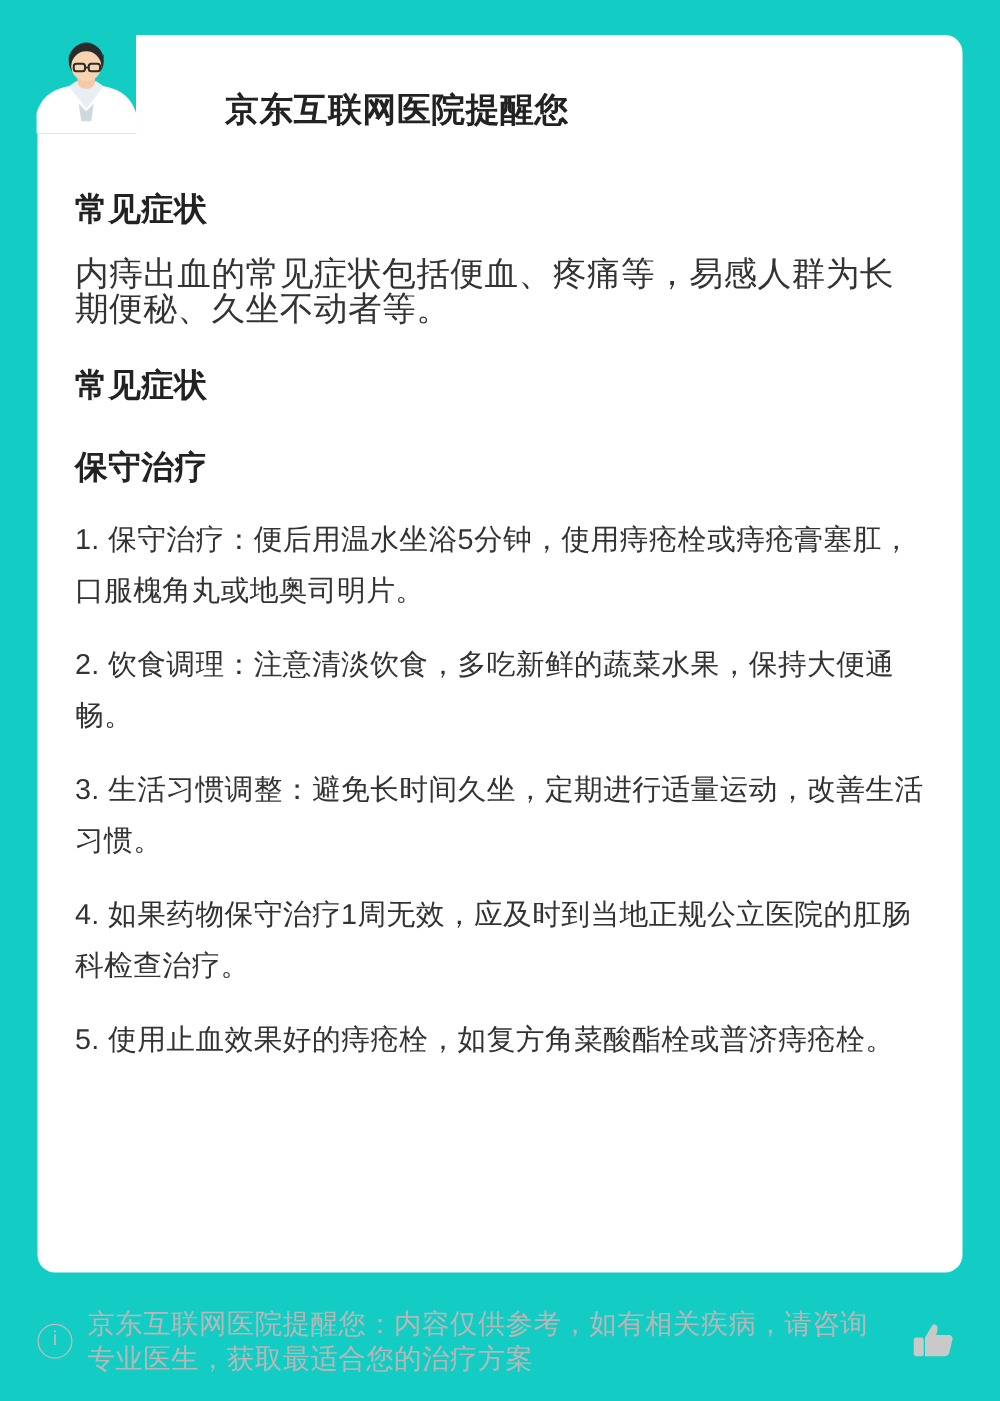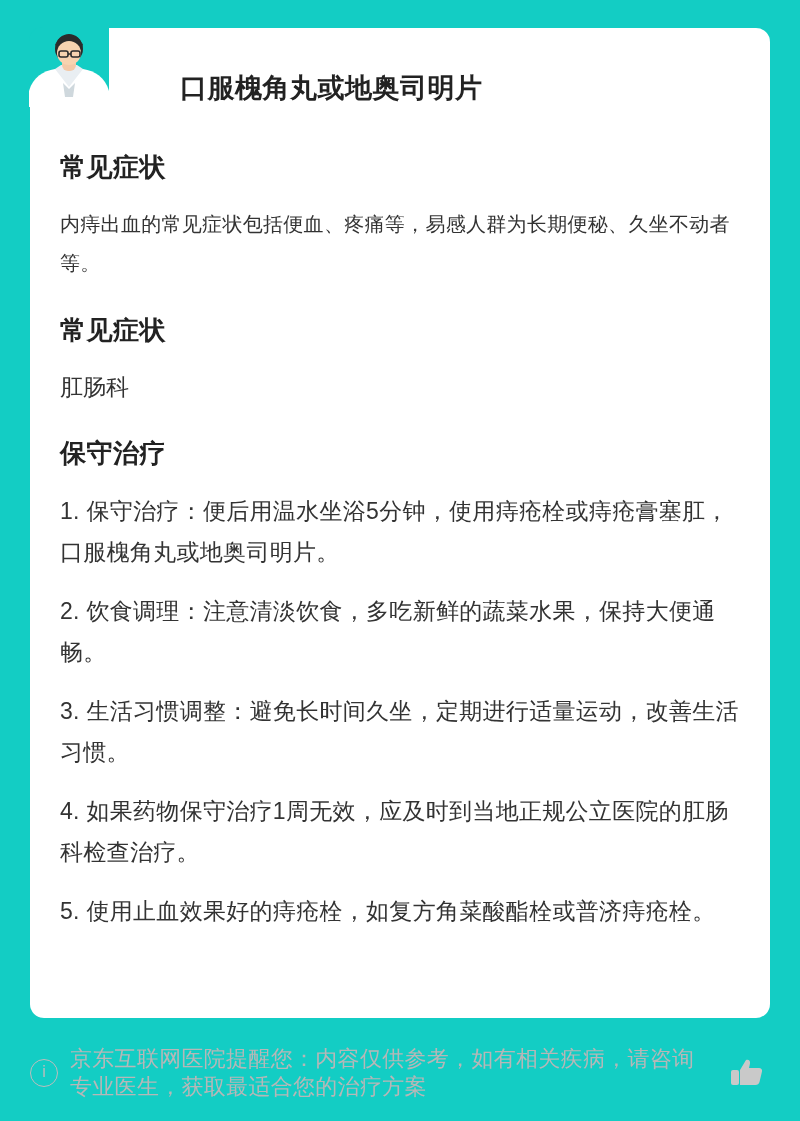--- a/index.html
+++ b/index.html
@@ -58,22 +58,22 @@
     padding: 0;
     letter-spacing: 0.5px;
   }
   .section {
     margin-bottom: 30px;
   }
   .section:last-child {
     margin-bottom: 0;
   }
   p.para {
-    font-size: 20px;
-    line-height: 39px;
+    font-size: 27px;
+    line-height: 28px;
     color: #333333;
     margin: 0 0 14px 0;
     letter-spacing: 0.3px;
   }
   p.para:last-child {
     margin-bottom: 0;
   }
   .plain-line {
     font-size: 23px;
     line-height: 38px;
@@ -143,32 +143,31 @@
         <circle cx="40" cy="22" r="14" fill="#2b2b2b"></circle>
         <circle cx="40" cy="26" r="12" fill="#f7d3b0"></circle>
         <path d="M26 22 C26 12 34 7 40 7 C46 7 54 12 54 22 L54 17 C50 14 44 13 40 13 C36 13 30 14 26 17 Z" fill="#2b2b2b"></path>
         <rect x="30" y="24" width="9" height="6" rx="2" fill="none" stroke="#2b2b2b" stroke-width="1.6"></rect>
         <rect x="42" y="24" width="9" height="6" rx="2" fill="none" stroke="#2b2b2b" stroke-width="1.6"></rect>
         <line x1="39" y1="27" x2="42" y2="27" stroke="#2b2b2b" stroke-width="1.6"></line>
         <path d="M34 56 L40 62 L46 56 L44 70 L36 70 Z" fill="#cfd8dd"></path>
       </svg>
     </div>
 
-    <h1 class="doc-title">口服槐角丸或地奥司明片</h1>
+    <h1 class="doc-title">京东互联网医院提醒您</h1>
 
     <div class="content">
 
       <div class="section">
         <h2 class="section-title">常见症状</h2>
         <p class="para">内痔出血的常见症状包括便血、疼痛等，易感人群为长期便秘、久坐不动者等。</p>
       </div>
 
       <div class="section">
         <h2 class="section-title">常见症状</h2>
-        <p class="plain-line">肛肠科</p>
       </div>
 
       <div class="section">
         <h2 class="section-title">保守治疗</h2>
         <p class="list-item">1. 保守治疗：便后用温水坐浴5分钟，使用痔疮栓或痔疮膏塞肛，口服槐角丸或地奥司明片。</p>
         <p class="list-item">2. 饮食调理：注意清淡饮食，多吃新鲜的蔬菜水果，保持大便通畅。</p>
         <p class="list-item">3. 生活习惯调整：避免长时间久坐，定期进行适量运动，改善生活习惯。</p>
         <p class="list-item">4. 如果药物保守治疗1周无效，应及时到当地正规公立医院的肛肠科检查治疗。</p>
         <p class="list-item">5. 使用止血效果好的痔疮栓，如复方角菜酸酯栓或普济痔疮栓。</p>
       </div>

